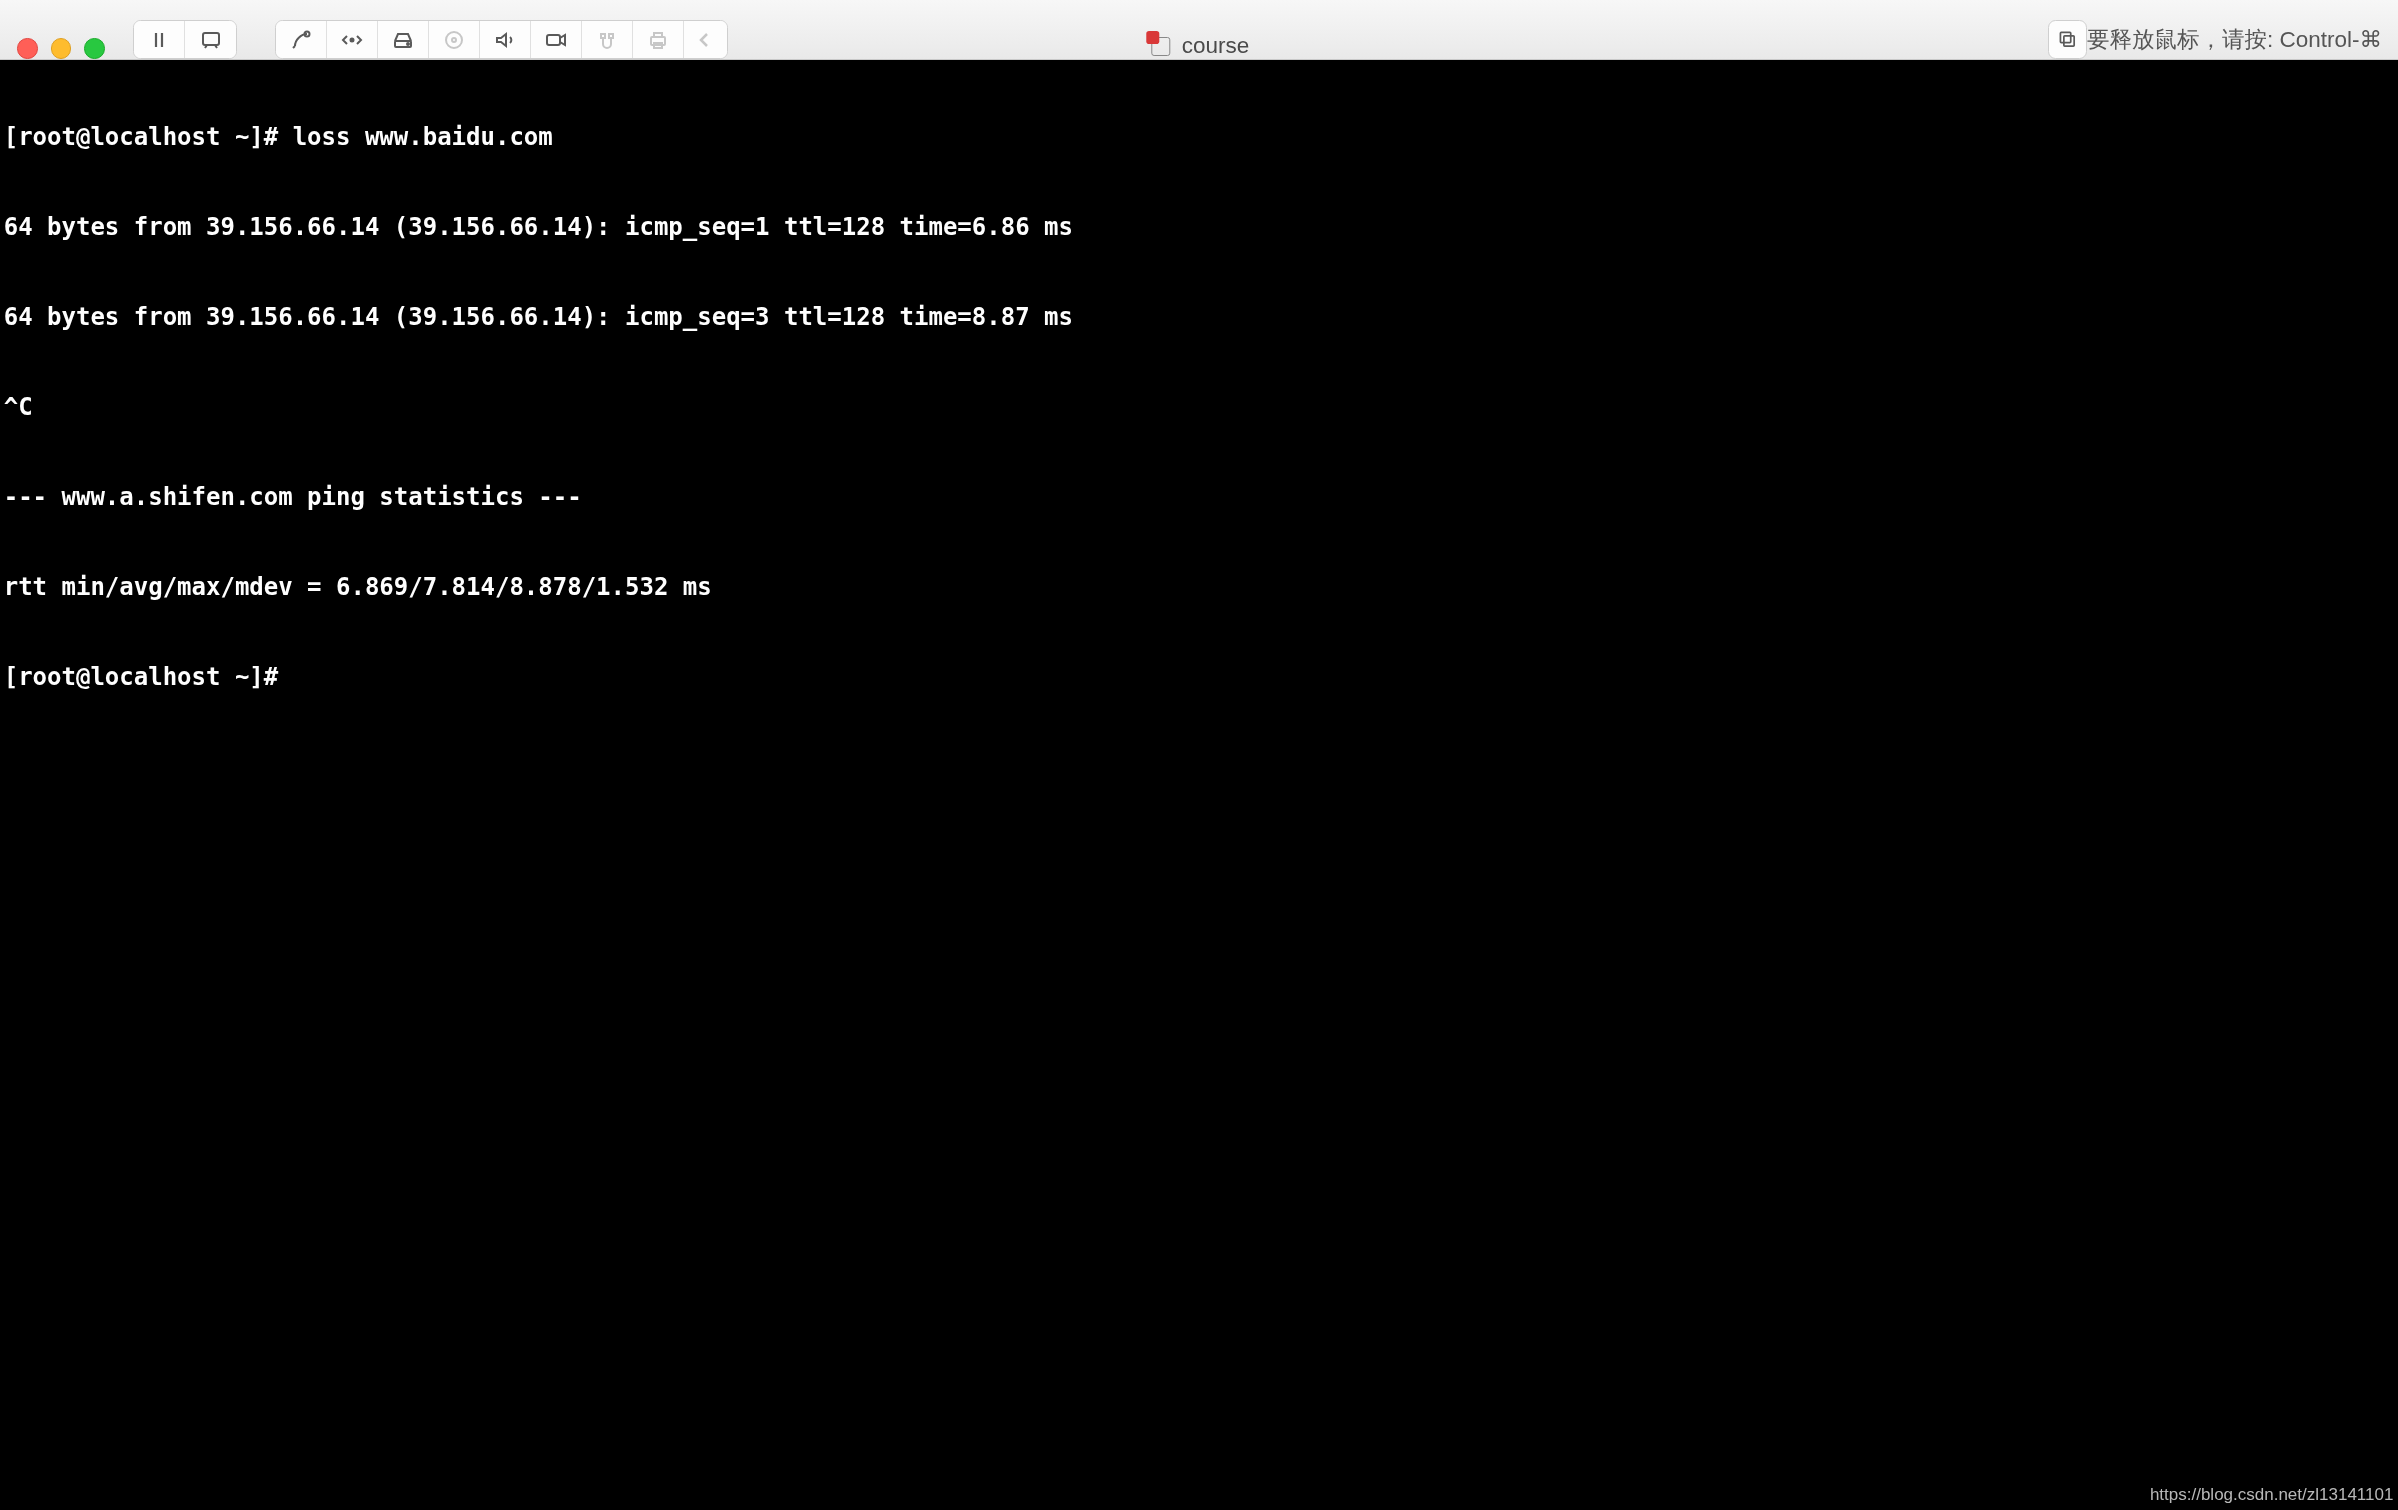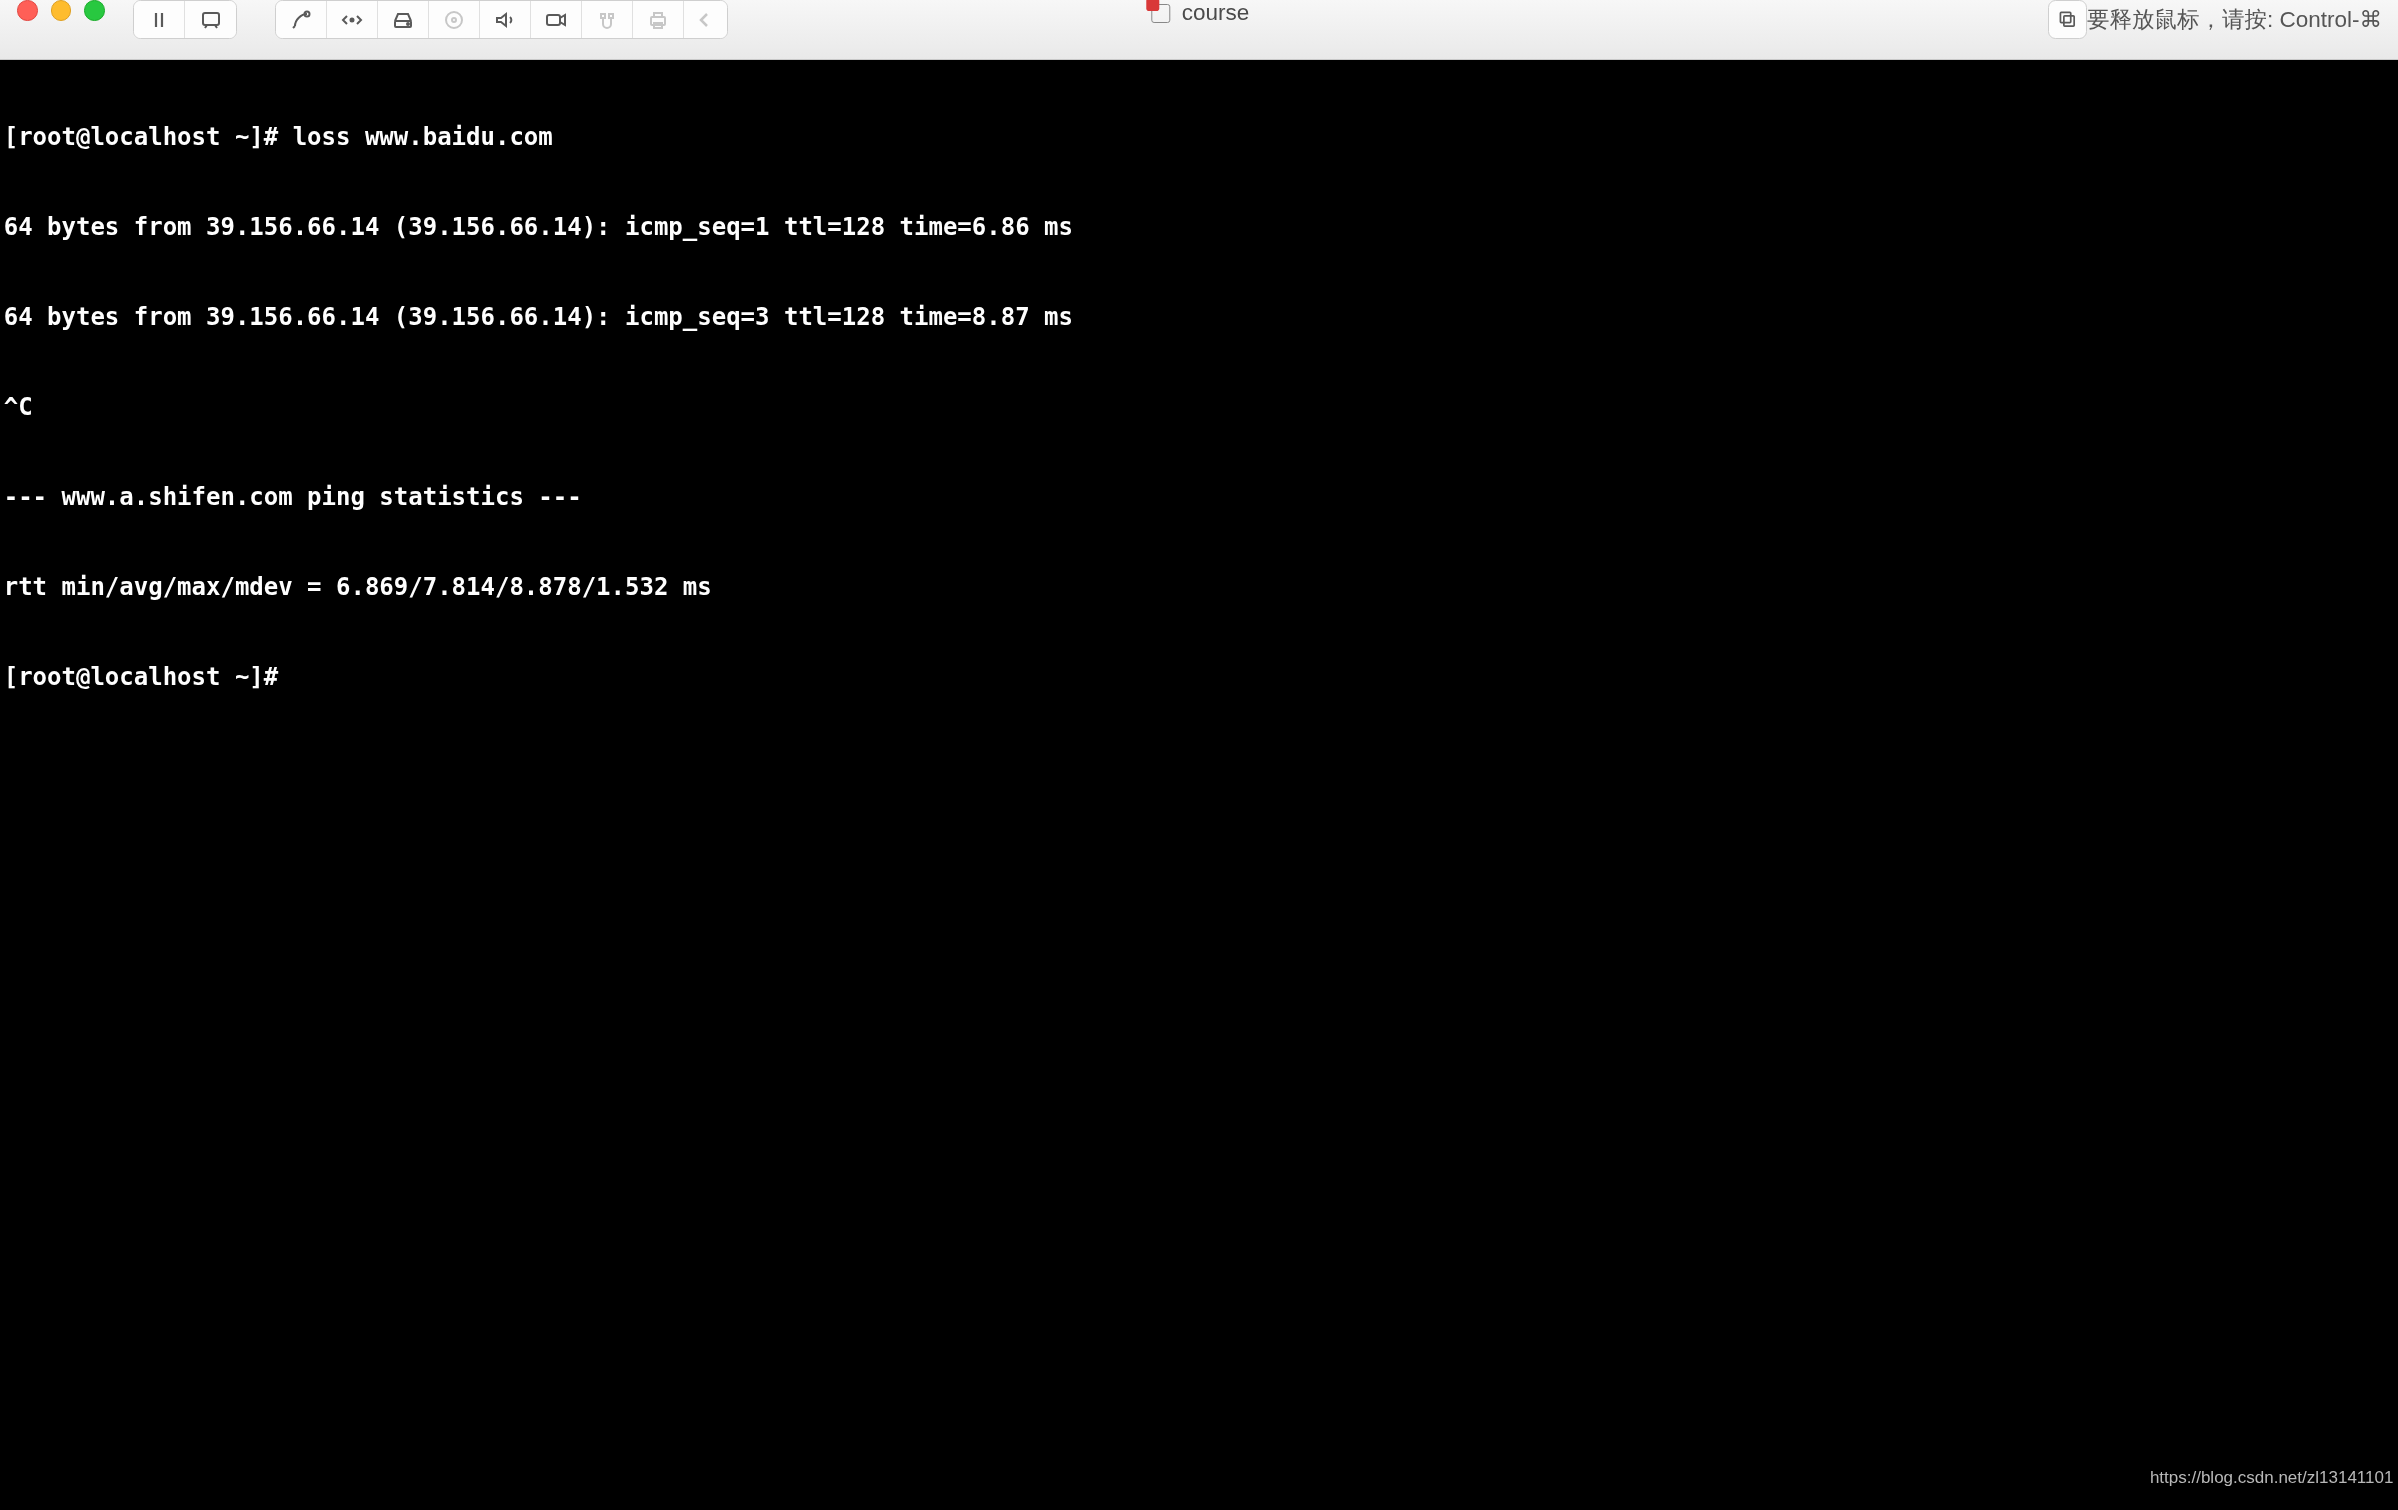--- a/index.html
+++ b/index.html
@@ -12,21 +12,21 @@
       height: 1510px;
       background: #fff;
       font-family: -apple-system, BlinkMacSystemFont, "Helvetica Neue", sans-serif;
       overflow: hidden;
     }
     .toolbar {
       height: 60px;
       background: linear-gradient(to bottom, #f7f7f7, #e9e9e9);
       border-bottom: 0.9px solid #c9c9c9;
       display: flex;
-      align-items: flex-start;
+      align-items: flex-end;
       padding: 0 17px;
       gap: 9.4px;
       position: relative;
     }
     .traffic-lights {
       display: flex;
       gap: 13px;
       margin-right: 19px;
     }
     .traffic-light {
@@ -128,21 +128,21 @@
       padding: 1.9px 3.7px;
       white-space: pre;
       overflow: hidden;
       position: relative;
     }
     .terminal-line {
       display: block;
     }
     .watermark {
       position: absolute;
-      bottom: 17px;
+      bottom: 0;
       right: 5.6px;
       font-size: 17px;
       font-family: -apple-system, sans-serif;
       color: #b8b8b8;
       font-weight: normal;
     }
   </style>
 </head>
 <body>
 

